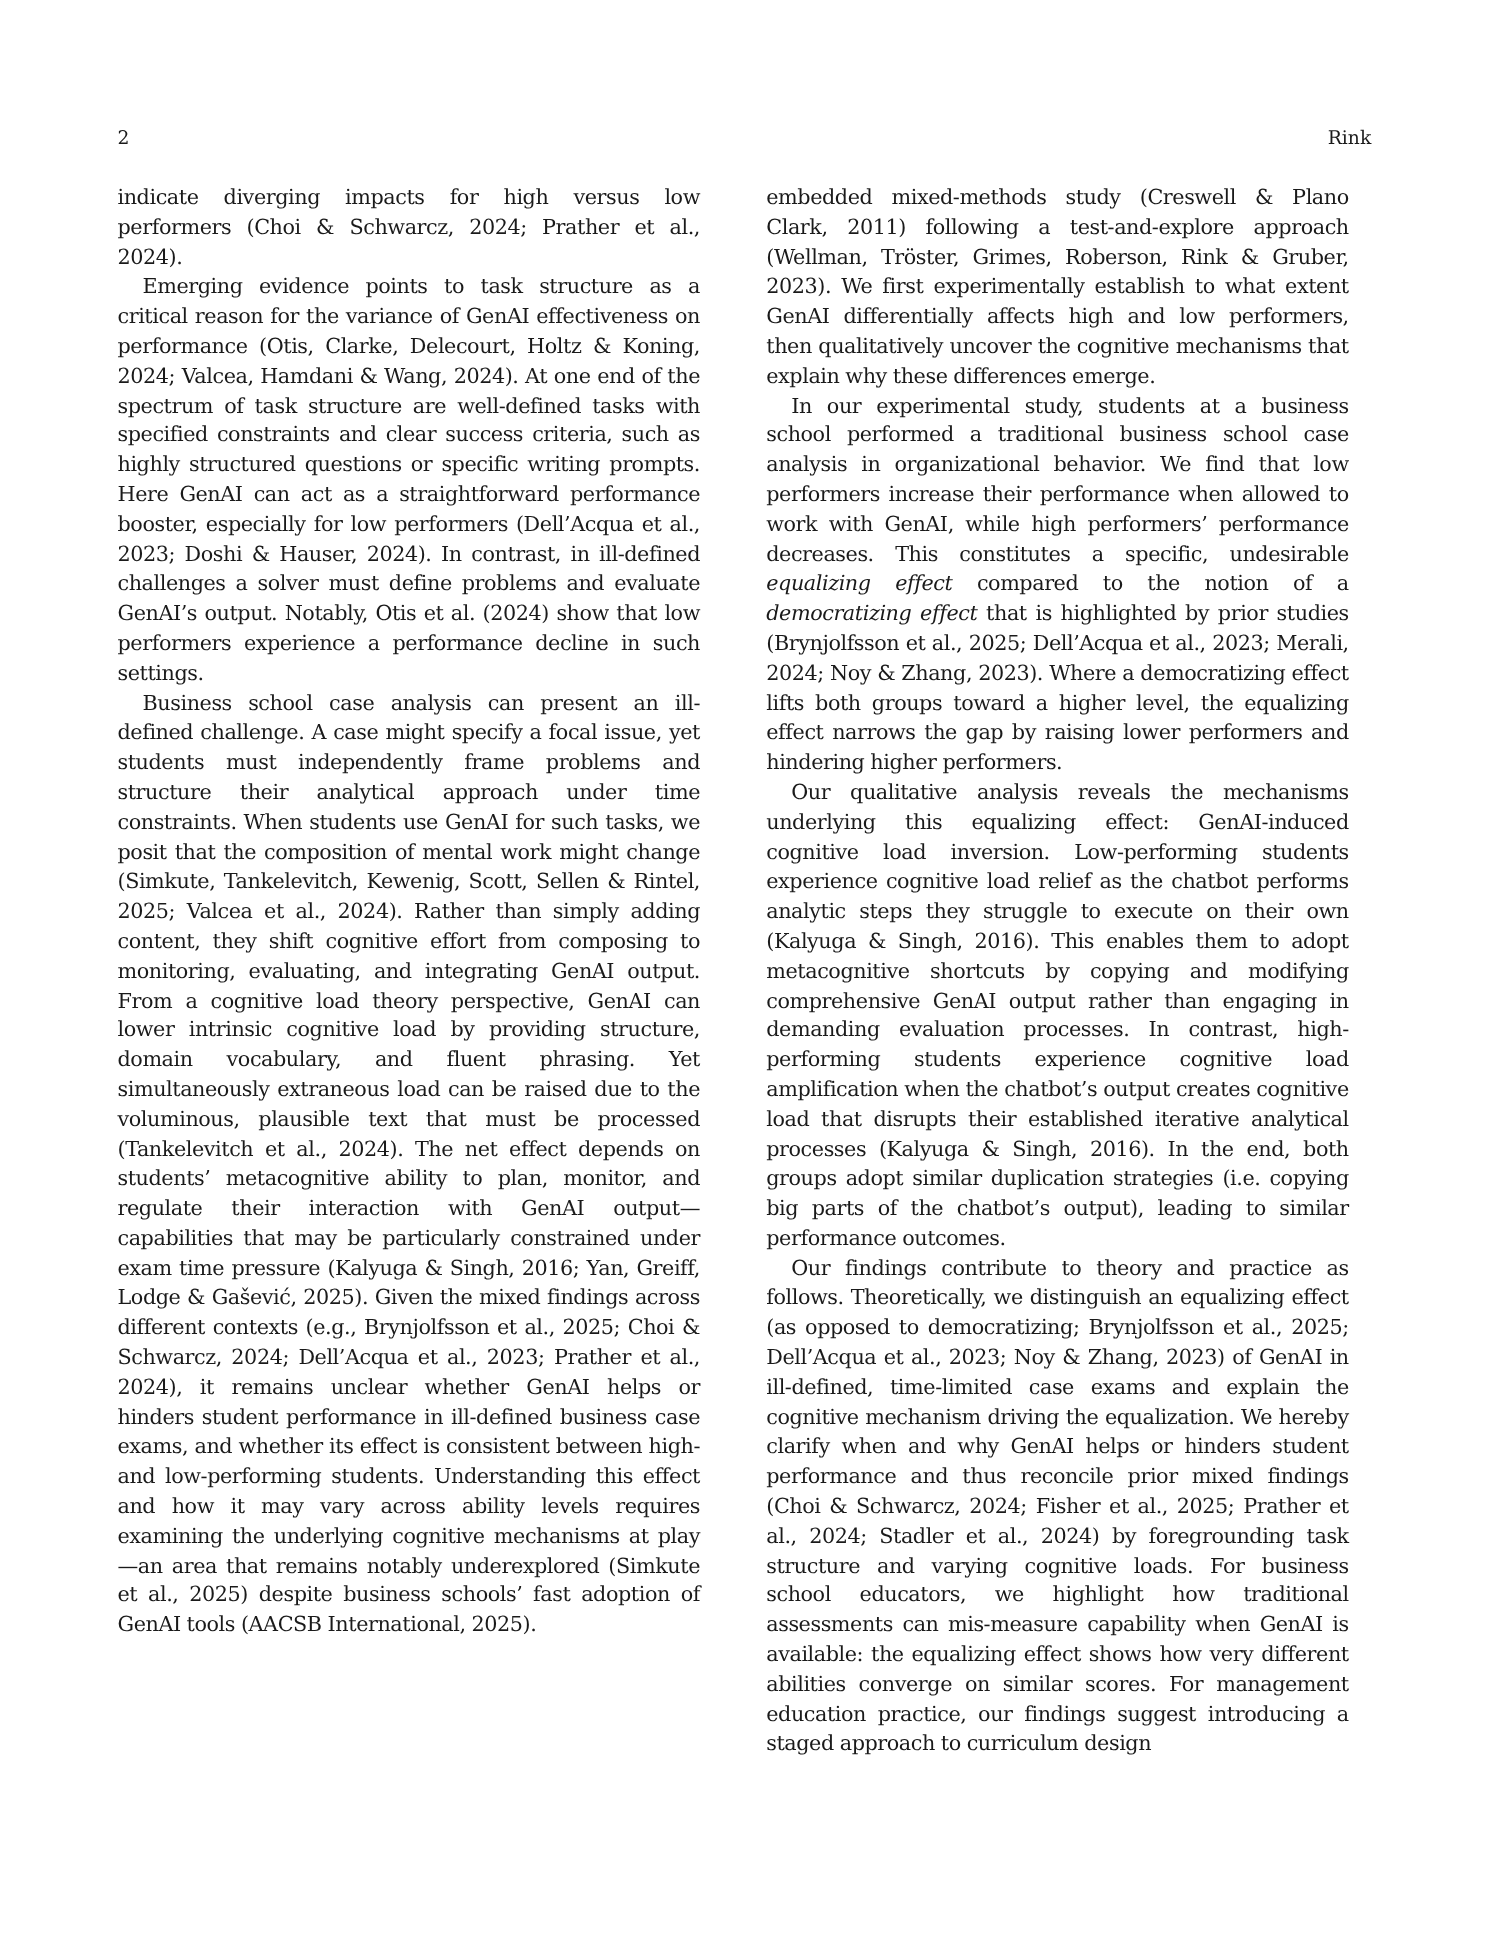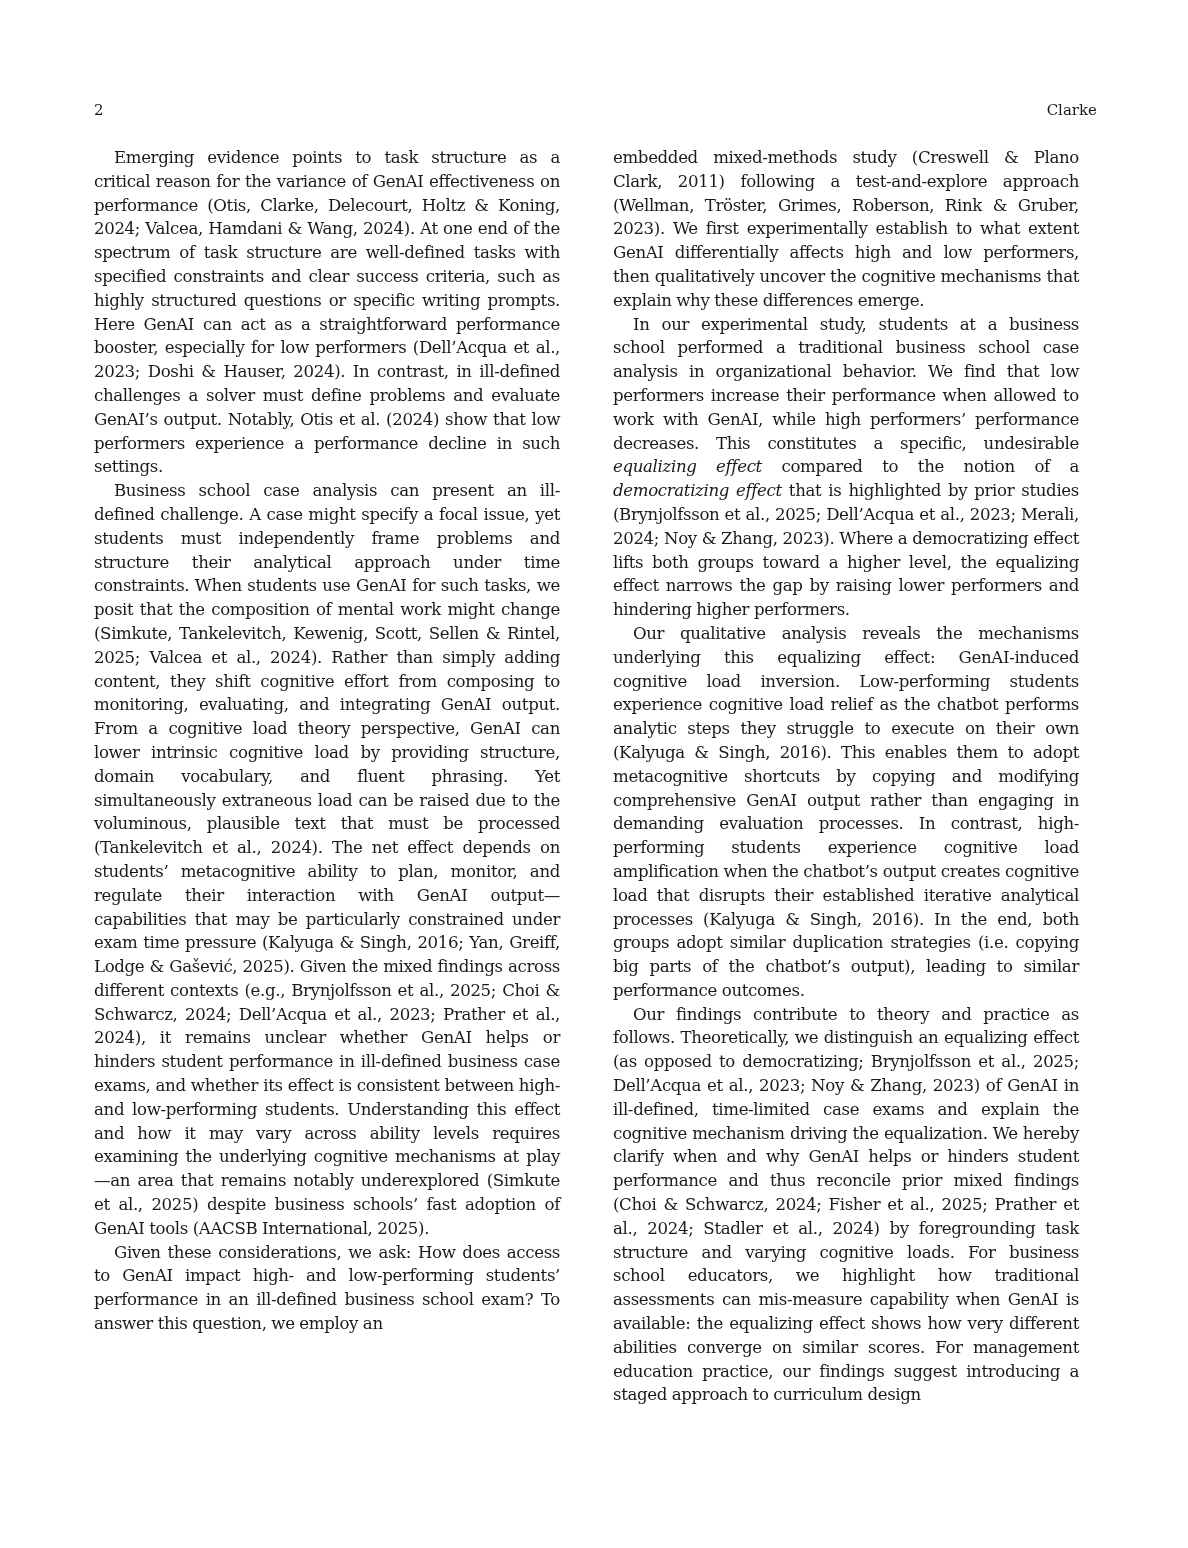--- a/index.html
+++ b/index.html
@@ -21,27 +21,27 @@
   .col-right { left: 613px; }
   .column p { margin: 0; text-indent: 20px; }
   .column p.cont { text-indent: 0; }
   .column em { }
 </style>
 </head>
 <body>
 
 <header class="running-head">
   <span class="page-no">2</span>
-  <span class="month">Clarke</span>
+  <span class="month">Rink</span>
 </header>
 
 <section class="column col-left">
+  <p class="cont">indicate diverging impacts for high versus low performers (Choi &amp; Schwarcz, 2024; Prather et al., 2024).</p>
   <p>Emerging evidence points to task structure as a critical reason for the variance of GenAI effectiveness on performance (Otis, Clarke, Delecourt, Holtz &amp; Koning, 2024; Valcea, Hamdani &amp; Wang, 2024). At one end of the spectrum of task structure are well-defined tasks with specified constraints and clear success criteria, such as highly structured questions or specific writing prompts. Here GenAI can act as a straightforward performance booster, especially for low performers (Dell’Acqua et al., 2023; Doshi &amp; Hauser, 2024). In contrast, in ill-defined challenges a solver must define problems and evaluate GenAI’s output. Notably, Otis et al. (2024) show that low performers experience a performance decline in such settings.</p>
   <p>Business school case analysis can present an ill-defined challenge. A case might specify a focal issue, yet students must independently frame problems and structure their analytical approach under time constraints. When students use GenAI for such tasks, we posit that the composition of mental work might change (Simkute, Tankelevitch, Kewenig, Scott, Sellen &amp; Rintel, 2025; Valcea et al., 2024). Rather than simply adding content, they shift cognitive effort from composing to monitoring, evaluating, and integrating GenAI output. From a cognitive load theory perspective, GenAI can lower intrinsic cognitive load by providing structure, domain vocabulary, and fluent phrasing. Yet simultaneously extraneous load can be raised due to the voluminous, plausible text that must be processed (Tankelevitch et al., 2024). The net effect depends on students’ metacognitive ability to plan, monitor, and regulate their interaction with GenAI output—capabilities that may be particularly constrained under exam time pressure (Kalyuga &amp; Singh, 2016; Yan, Greiff, Lodge &amp; Gašević, 2025). Given the mixed findings across different contexts (e.g., Brynjolfsson et al., 2025; Choi &amp; Schwarcz, 2024; Dell’Acqua et al., 2023; Prather et al., 2024), it remains unclear whether GenAI helps or hinders student performance in ill-defined business case exams, and whether its effect is consistent between high- and low-performing students. Understanding this effect and how it may vary across ability levels requires examining the underlying cognitive mechanisms at play—an area that remains notably underexplored (Simkute et al., 2025) despite business schools’ fast adoption of GenAI tools (AACSB International, 2025).</p>
-  <p>Given these considerations, we ask: How does access to GenAI impact high- and low-performing students’ performance in an ill-defined business school exam? To answer this question, we employ an</p>
 </section>
 
 <section class="column col-right">
   <p class="cont">embedded mixed-methods study (Creswell &amp; Plano Clark, 2011) following a test-and-explore approach (Wellman, Tröster, Grimes, Roberson, Rink &amp; Gruber, 2023). We first experimentally establish to what extent GenAI differentially affects high and low performers, then qualitatively uncover the cognitive mechanisms that explain why these differences emerge.</p>
   <p><span>In our experimental study, students at a business school performed a traditional business school case analysis in organizational behavior. We find that low performers increase their performance when allowed to work with GenAI, while high performers’ performance decreases. This constitutes a specific, undesirable </span><em>equalizing effect</em><span> compared to the notion of a </span><em>democratizing effect</em><span> that is highlighted by prior studies (Brynjolfsson et al., 2025; Dell’Acqua et al., 2023; Merali, 2024; Noy &amp; Zhang, 2023). Where a democratizing effect lifts both groups toward a higher level, the equalizing effect narrows the gap by raising lower performers and hindering higher performers.</span></p>
   <p>Our qualitative analysis reveals the mechanisms underlying this equalizing effect: GenAI-induced cognitive load inversion. Low-performing students experience cognitive load relief as the chatbot performs analytic steps they struggle to execute on their own (Kalyuga &amp; Singh, 2016). This enables them to adopt metacognitive shortcuts by copying and modifying comprehensive GenAI output rather than engaging in demanding evaluation processes. In contrast, high-performing students experience cognitive load amplification when the chatbot’s output creates cognitive load that disrupts their established iterative analytical processes (Kalyuga &amp; Singh, 2016). In the end, both groups adopt similar duplication strategies (i.e. copying big parts of the chatbot’s output), leading to similar performance outcomes.</p>
   <p>Our findings contribute to theory and practice as follows. Theoretically, we distinguish an equalizing effect (as opposed to democratizing; Brynjolfsson et al., 2025; Dell’Acqua et al., 2023; Noy &amp; Zhang, 2023) of GenAI in ill-defined, time-limited case exams and explain the cognitive mechanism driving the equalization. We hereby clarify when and why GenAI helps or hinders student performance and thus reconcile prior mixed findings (Choi &amp; Schwarcz, 2024; Fisher et al., 2025; Prather et al., 2024; Stadler et al., 2024) by foregrounding task structure and varying cognitive loads. For business school educators, we highlight how traditional assessments can mis-measure capability when GenAI is available: the equalizing effect shows how very different abilities converge on similar scores. For management education practice, our findings suggest introducing a staged approach to curriculum design</p>
 </section>
 
 </body></html>

